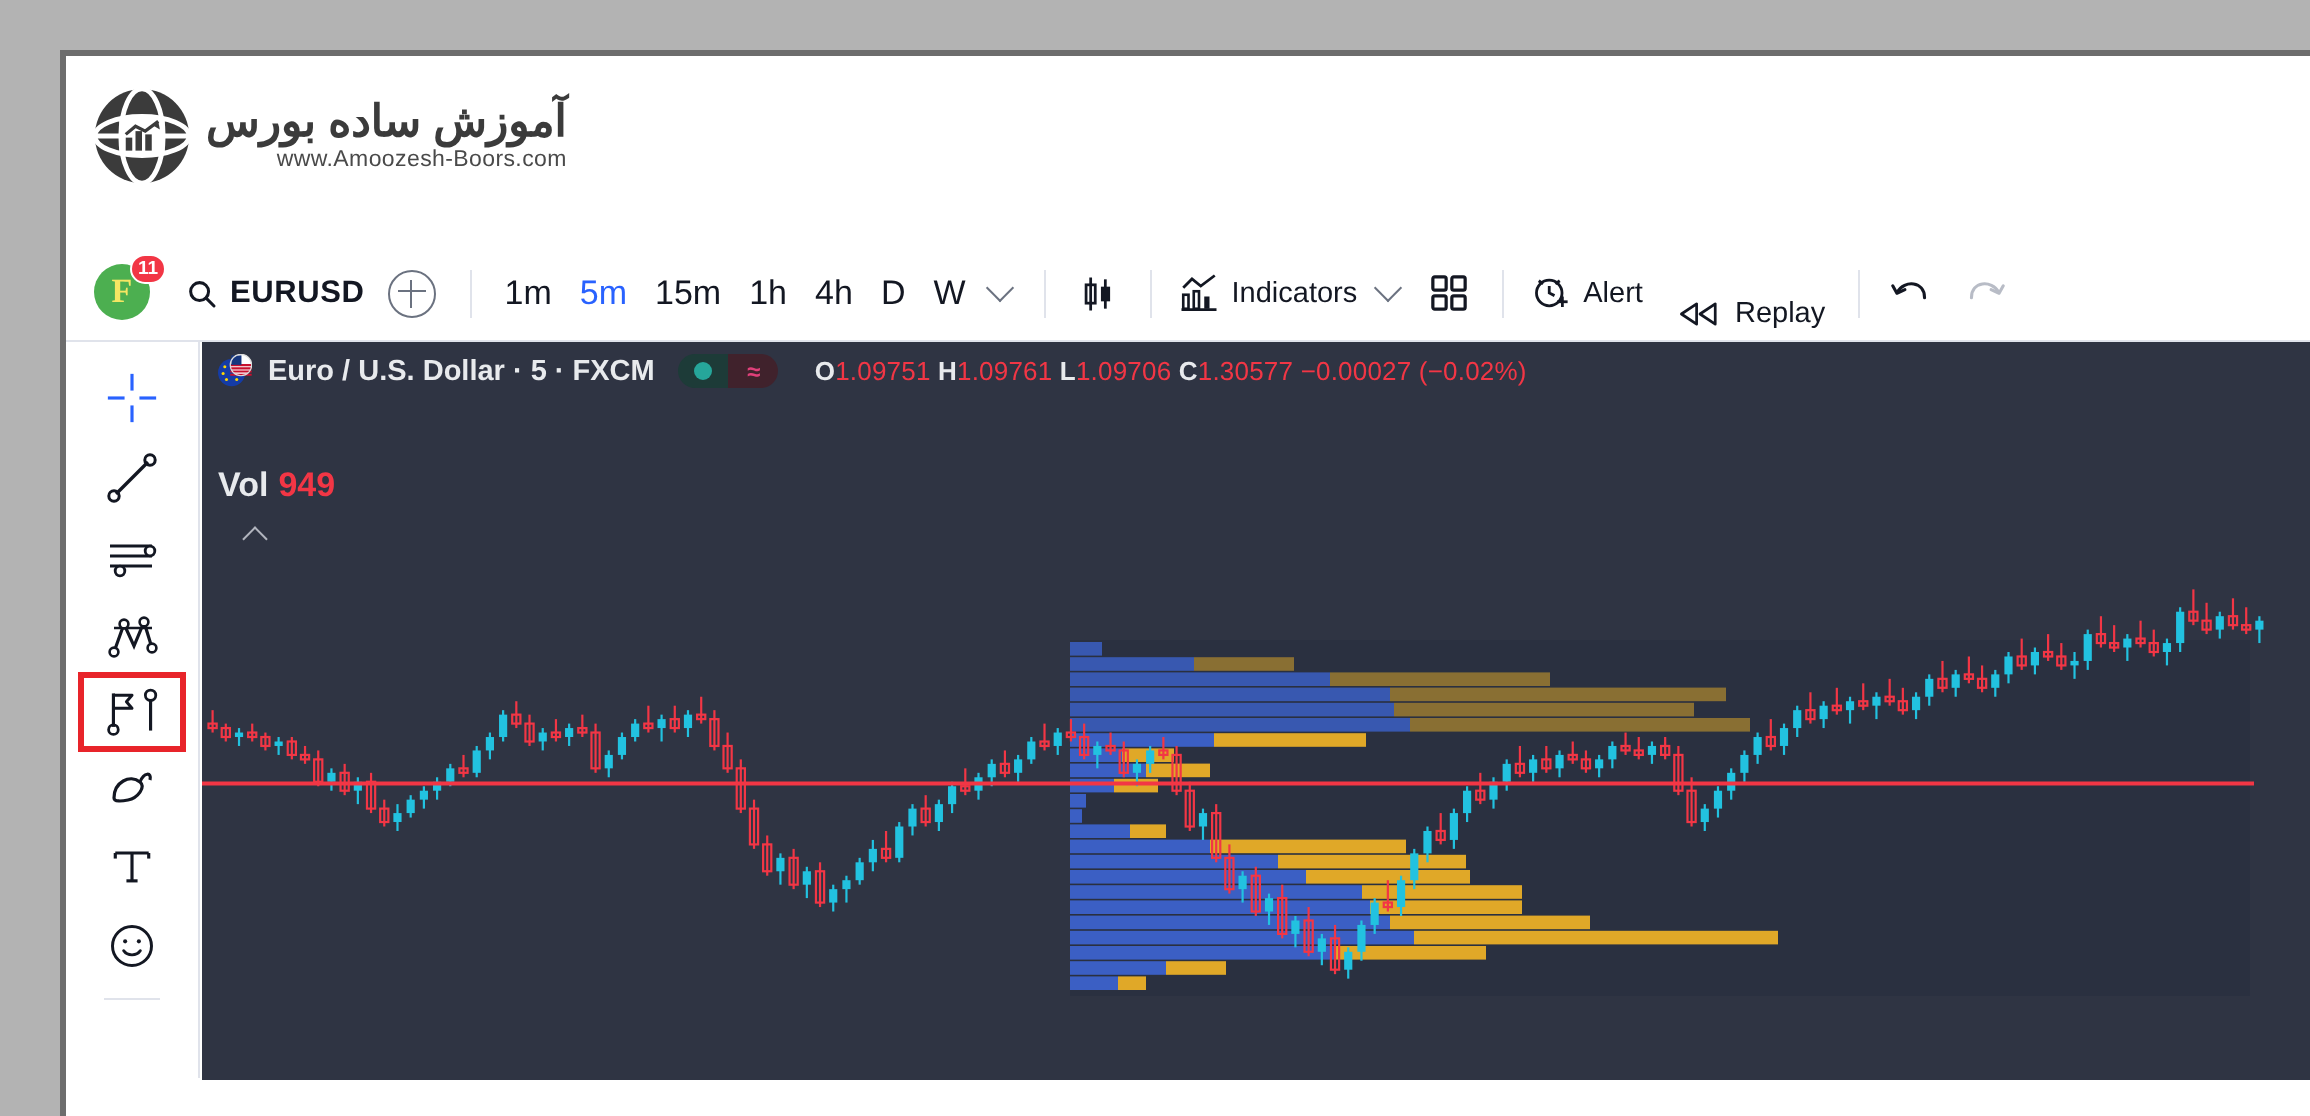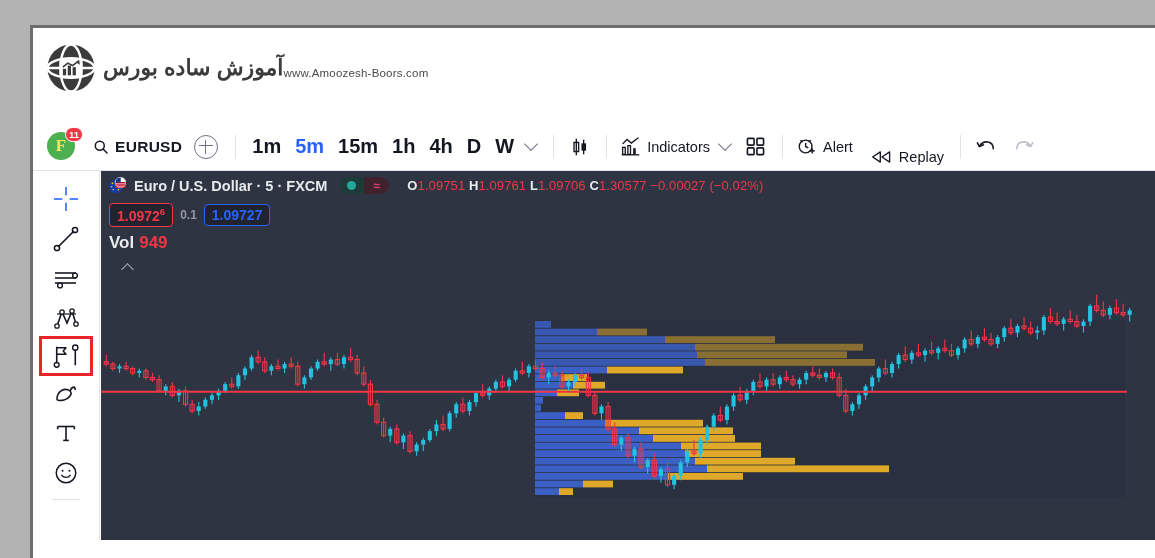--- a/index.html
+++ b/index.html
@@ -39,20 +39,21 @@
     display: flex;
     align-items: center;
     gap: 6px;
   }
   .globe {
     width: 52px; height: 52px;
     flex: 0 0 auto;
   }
   .logo-text {
     display: flex;
+    flex-direction: column;
     align-items: flex-end;
     line-height: 1;
   }
   .logo-fa {
     font-size: 22px;
     font-weight: bold;
     color: #3b3b3b;
     direction: rtl;
     letter-spacing: -0.5px;
   }
@@ -137,22 +138,22 @@
     background: #6b7280;
   }
   .plus-circle:before { left: 4px; right: 4px; top: 9.6px; height: 1.4px; }
   .plus-circle:after { top: 4px; bottom: 4px; left: 9.6px; width: 1.4px; }
   .divider {
     width: 1px; height: 24px;
     background: #e0e3eb;
     margin: 0 9px;
   }
   .tf {
-    font-size: 20px;
-    font-weight: bold;
+    font-size: 17px;
+    font-weight: normal;
     color: #131722;
     padding: 3px 7px;
     cursor: pointer;
   }
   .tf.active { color: #2962ff; }
   .chev {
     width: 9px; height: 9px;
     border-right: 1.6px solid #6b7280;
     border-bottom: 1.6px solid #6b7280;
     transform: rotate(45deg);
@@ -901,25 +902,20 @@
         <span class="legend-title">Euro / U.S. Dollar · 5 · FXCM</span>
         <span class="pill">
           <span class="pill-l">
               <span class="pill-dot"></span>
             </span>
           <span class="pill-r">≈</span>
         </span>
         <span class="ohlc"><b>O</b><span>1.09751</span> <b>H</b><span>1.09761</span> <b>L</b><span>1.09706</span> <b>C</b><span>1.30577</span> <span>−0.00027</span> <span>(−0.02%)</span></span>
       </div>
 
-      <div class="quotes">
-        <span class="q-box q-bid"><span>1.0972<sup>6</sup></span></span>
-        <span class="q-spread">0.1</span>
-        <span class="q-box q-ask"><span>1.09727</span></span>
-      </div>
 
       <div class="volrow">
         <span>Vol</span><span class="v">949</span>
       </div>
       <div class="collapse-btn">
         <i></i>
       </div>
 
     </div>
   </div>

